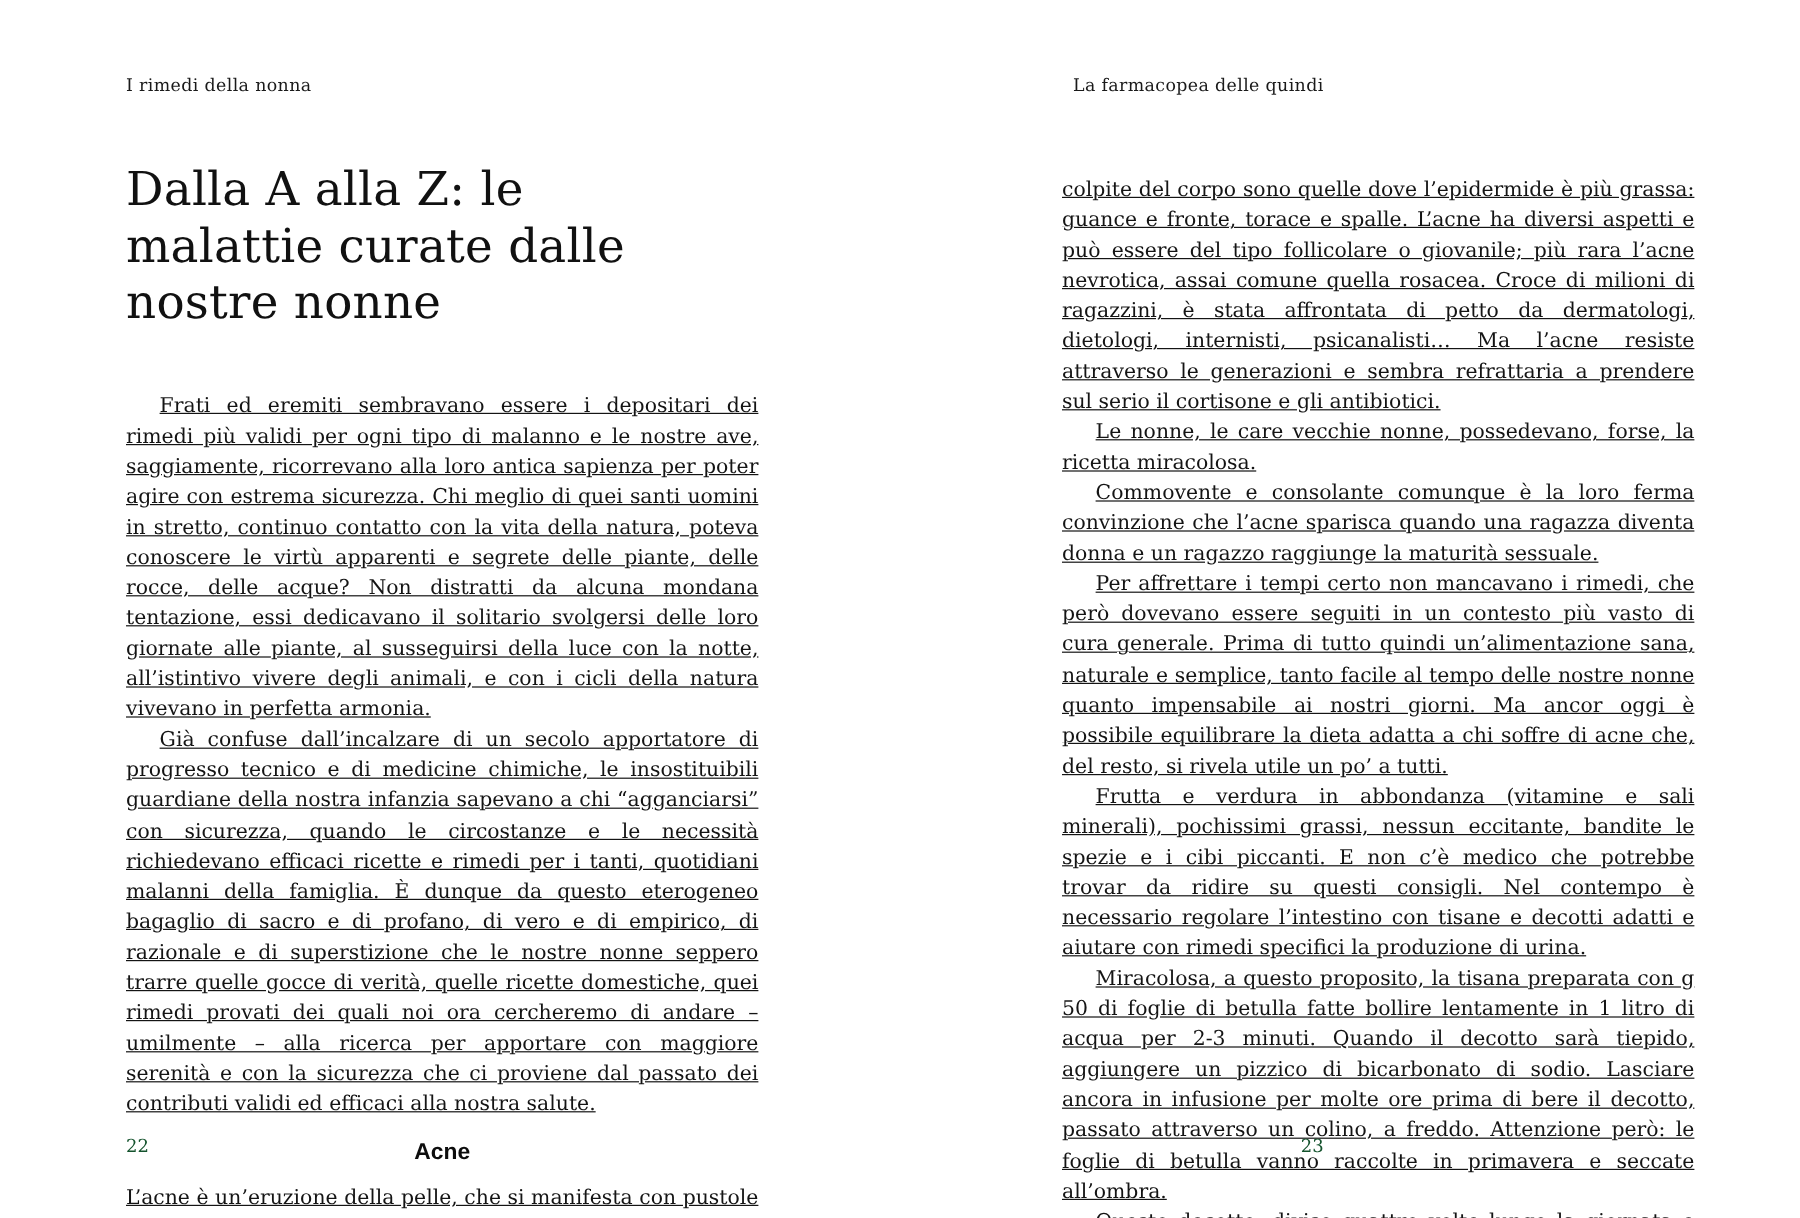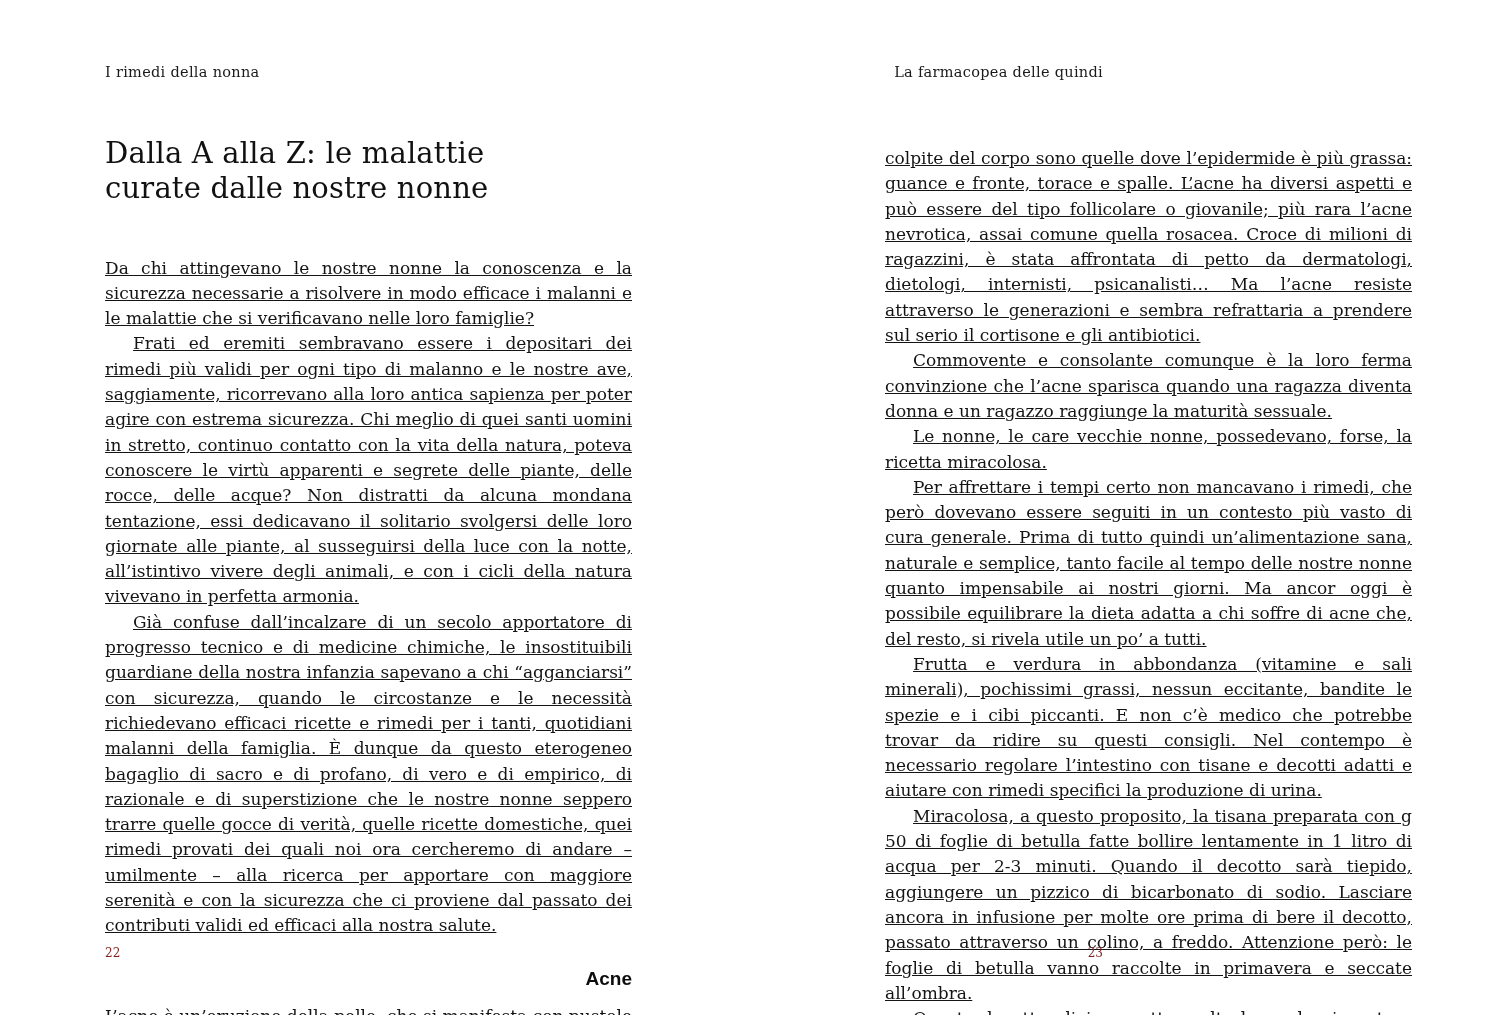--- a/index.html
+++ b/index.html
@@ -31,21 +31,21 @@
   .header-right { right: 90px; text-align: right; }
 
   .page {
     position: absolute;
     width: 527px;
   }
   .page.left  { left: 105px; top: 136px; }
   .page.right { left: 885px; top: 146px; }
 
   .chapter-title {
-    font-size: 29px;
+    font-size: 39px;
     font-weight: 500;
     line-height: 1.2;
     letter-spacing: 0.2px;
     color: #111;
     margin-bottom: 50px;
     max-width: 480px;
   }
 
   .body-text {
     font-size: 17px;
@@ -56,62 +56,61 @@
   }
 
   .body-text p { margin: 0; text-decoration: underline; }
   .body-text p.indent { text-indent: 28px; }
 
   .section-heading {
     font-family: "Liberation Sans", sans-serif;
     font-weight: bold;
     font-size: 19px;
     color: #0d0d0d;
-    margin-top: 27px;
+    margin-top: 14px;
     margin-bottom: 13px;
-    text-align: right;
+    text-align: center;
   }
 
   .page-number {
     position: absolute;
     top: 946px;
-    font-size: 12px;
-    color: #7f1d1d;
+    font-size: 15px;
+    color: #14532d;
   }
   .number-left  { left: 105px; }
   .number-right { right: 90px; text-align: right; margin-left: 40px; }
 </style>
 </head>
 <body>
 
 <div class="spread">
 
   <div class="running-header header-left">I rimedi della nonna</div>
 
   <div class="running-header header-right">La farmacopea delle quindi</div>
 
   <div class="page left">
     <h1 class="chapter-title">Dalla A alla Z: le malattie curate dalle nostre nonne</h1>
 
     <div class="body-text">
-      <p class="para">Da chi attingevano le nostre nonne la conoscenza e la sicurezza necessarie a risolvere in modo efficace i malanni e le malattie che si verificavano nelle loro famiglie?</p>
       <p class="para indent">Frati ed eremiti sembravano essere i depositari dei rimedi più validi per ogni tipo di malanno e le nostre ave, saggiamente, ricorrevano alla loro antica sapienza per poter agire con estrema sicurezza. Chi meglio di quei santi uomini in stretto, continuo contatto con la vita della natura, poteva conoscere le virtù apparenti e segrete delle piante, delle rocce, delle acque? Non distratti da alcuna mondana tentazione, essi dedicavano il solitario svolgersi delle loro giornate alle piante, al susseguirsi della luce con la notte, all’istintivo vivere degli animali, e con i cicli della natura vivevano in perfetta armonia.</p>
       <p class="para indent">Già confuse dall’incalzare di un secolo apportatore di progresso tecnico e di medicine chimiche, le insostituibili guardiane della nostra infanzia sapevano a chi “agganciarsi” con sicurezza, quando le circostanze e le necessità richiedevano efficaci ricette e rimedi per i tanti, quotidiani malanni della famiglia. È dunque da questo eterogeneo bagaglio di sacro e di profano, di vero e di empirico, di razionale e di superstizione che le nostre nonne seppero trarre quelle gocce di verità, quelle ricette domestiche, quei rimedi provati dei quali noi ora cercheremo di andare – umilmente – alla ricerca per apportare con maggiore serenità e con la sicurezza che ci proviene dal passato dei contributi validi ed efficaci alla nostra salute.</p>
 
       <h2 class="section-heading">Acne</h2>
 
       <p class="para">L’acne è un’eruzione della pelle, che si manifesta con pustole di varia natura, a causa dell’infiammazione dei follicoli dei peli; le zone più</p>
     </div>
   </div>
 
   <div class="page right">
     <div class="body-text">
       <p class="para">colpite del corpo sono quelle dove l’epidermide è più grassa: guance e fronte, torace e spalle. L’acne ha diversi aspetti e può essere del tipo follicolare o giovanile; più rara l’acne nevrotica, assai comune quella rosacea. Croce di milioni di ragazzini, è stata affrontata di petto da dermatologi, dietologi, internisti, psicanalisti… Ma l’acne resiste attraverso le generazioni e sembra refrattaria a prendere sul serio il cortisone e gli antibiotici.</p>
+      <p class="para indent">Le nonne, le care vecchie nonne, possedevano, forse, la ricetta miracolosa.</p>
       <p class="para indent">Commovente e consolante comunque è la loro ferma convinzione che l’acne sparisca quando una ragazza diventa donna e un ragazzo raggiunge la maturità sessuale.</p>
-      <p class="para indent">Le nonne, le care vecchie nonne, possedevano, forse, la ricetta miracolosa.</p>
       <p class="para indent">Per affrettare i tempi certo non mancavano i rimedi, che però dovevano essere seguiti in un contesto più vasto di cura generale. Prima di tutto quindi un’alimentazione sana, naturale e semplice, tanto facile al tempo delle nostre nonne quanto impensabile ai nostri giorni. Ma ancor oggi è possibile equilibrare la dieta adatta a chi soffre di acne che, del resto, si rivela utile un po’ a tutti.</p>
       <p class="para indent">Frutta e verdura in abbondanza (vitamine e sali minerali), pochissimi grassi, nessun eccitante, bandite le spezie e i cibi piccanti. E non c’è medico che potrebbe trovar da ridire su questi consigli. Nel contempo è necessario regolare l’intestino con tisane e decotti adatti e aiutare con rimedi specifici la produzione di urina.</p>
       <p class="para indent">Miracolosa, a questo proposito, la tisana preparata con g 50 di foglie di betulla fatte bollire lentamente in 1 litro di acqua per 2-3 minuti. Quando il decotto sarà tiepido, aggiungere un pizzico di bicarbonato di sodio. Lasciare ancora in infusione per molte ore prima di bere il decotto, passato attraverso un colino, a freddo. Attenzione però: le foglie di betulla vanno raccolte in primavera e seccate all’ombra.</p>
       <p class="para indent">Questo decotto, diviso quattro volte lungo la giornata e bevuto a tazzine, è un ottimo decongestionante delle vie urinarie, purifica il sangue, aiuta la guarigione dell’acne.</p>
     </div>
   </div>
 
   <div class="page-number number-left">22</div>
 
   <div class="page-number number-right">23</div>

